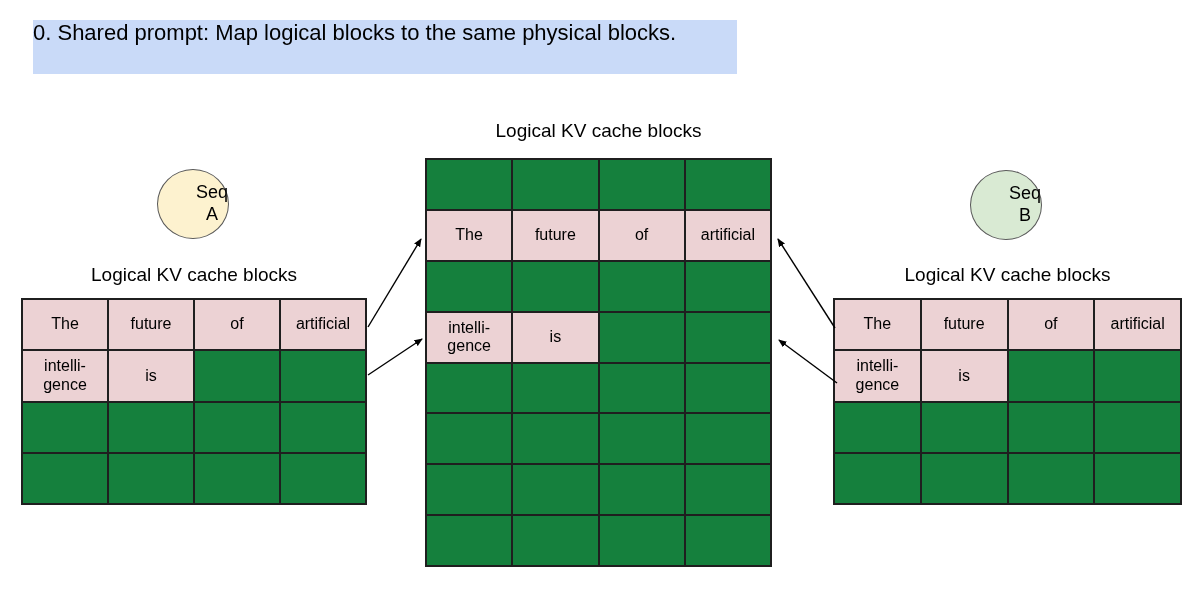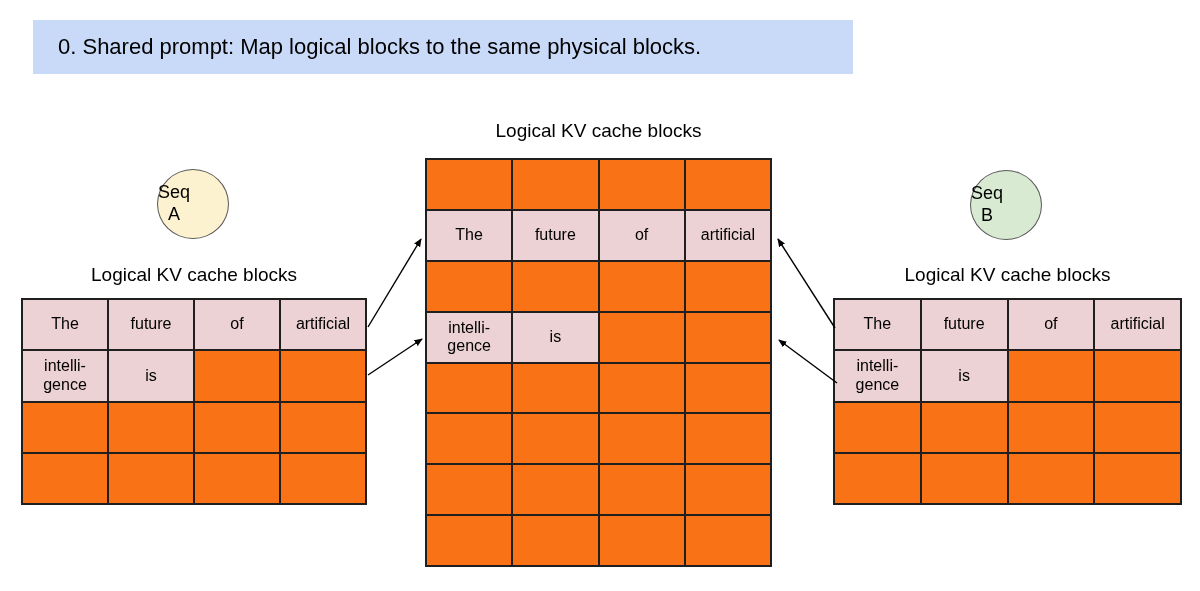--- a/index.html
+++ b/index.html
@@ -12,58 +12,58 @@
   *{box-sizing:border-box;margin:0;padding:0;}
   html,body{width:1200px;height:591px;}
   body{
     position:relative;
     background:#ffffff;
     font-family:"Liberation Sans", sans-serif;
     color:#000;
     overflow:hidden;
   }
   .banner{
-    position:absolute;left:33px;top:20px;width:820px;height:54px;
+    position:absolute;left:33px;top:20px;width:704px;height:54px;
     background:var(--banner-bg);
-    display:flex;align-items:center;
-    padding-left:25px;
+    display:flex;align-items:flex-start;
+    padding-left:0;
     font-size:22px;
   }
   .section-label{
     position:absolute;
     text-align:center;
     font-size:19px;
     white-space:nowrap;
   }
   .physical-title{left:425px;top:120px;width:347px;}
   .logical-a-title{left:21px;top:264px;width:346px;}
   .logical-b-title{left:833px;top:264px;width:349px;}
   .grid{
     position:absolute;
     display:grid;
     grid-template-columns:repeat(4,1fr);
     border:1px solid var(--line);
-    background:#f97316;
+    background:#15803d;
   }
   .grid .cell{
     border:1px solid var(--line);
     display:flex;align-items:center;justify-content:center;
     text-align:center;
     font-size:16px;
     line-height:1.15;
     white-space:pre-line;
   }
   .grid .cell.hl{background:var(--highlight);}
   .physical-grid{left:425px;top:158px;width:347px;height:409px;grid-template-rows:repeat(8,1fr);}
   .logical-a-grid{left:21px;top:298px;width:346px;height:207px;grid-template-rows:repeat(4,1fr);}
   .logical-b-grid{left:833px;top:298px;width:349px;height:207px;grid-template-rows:repeat(4,1fr);}
   .seq-circle{
     position:absolute;width:72px;height:70px;border-radius:50%;
     border:1px solid #595959;
-    display:flex;align-items:center;justify-content:flex-start;
+    display:flex;align-items:center;justify-content:flex-end;
     text-align:center;font-size:18px;line-height:1.2;white-space:pre-line;
   }
   .seq-a{left:157px;top:169px;background:var(--seq-a-bg);}
   .seq-b{left:970px;top:170px;background:var(--seq-b-bg);}
   .arrows{
     position:absolute;left:0;top:0;width:1200px;height:591px;
     pointer-events:none;
   }
 </style>
 </head>

